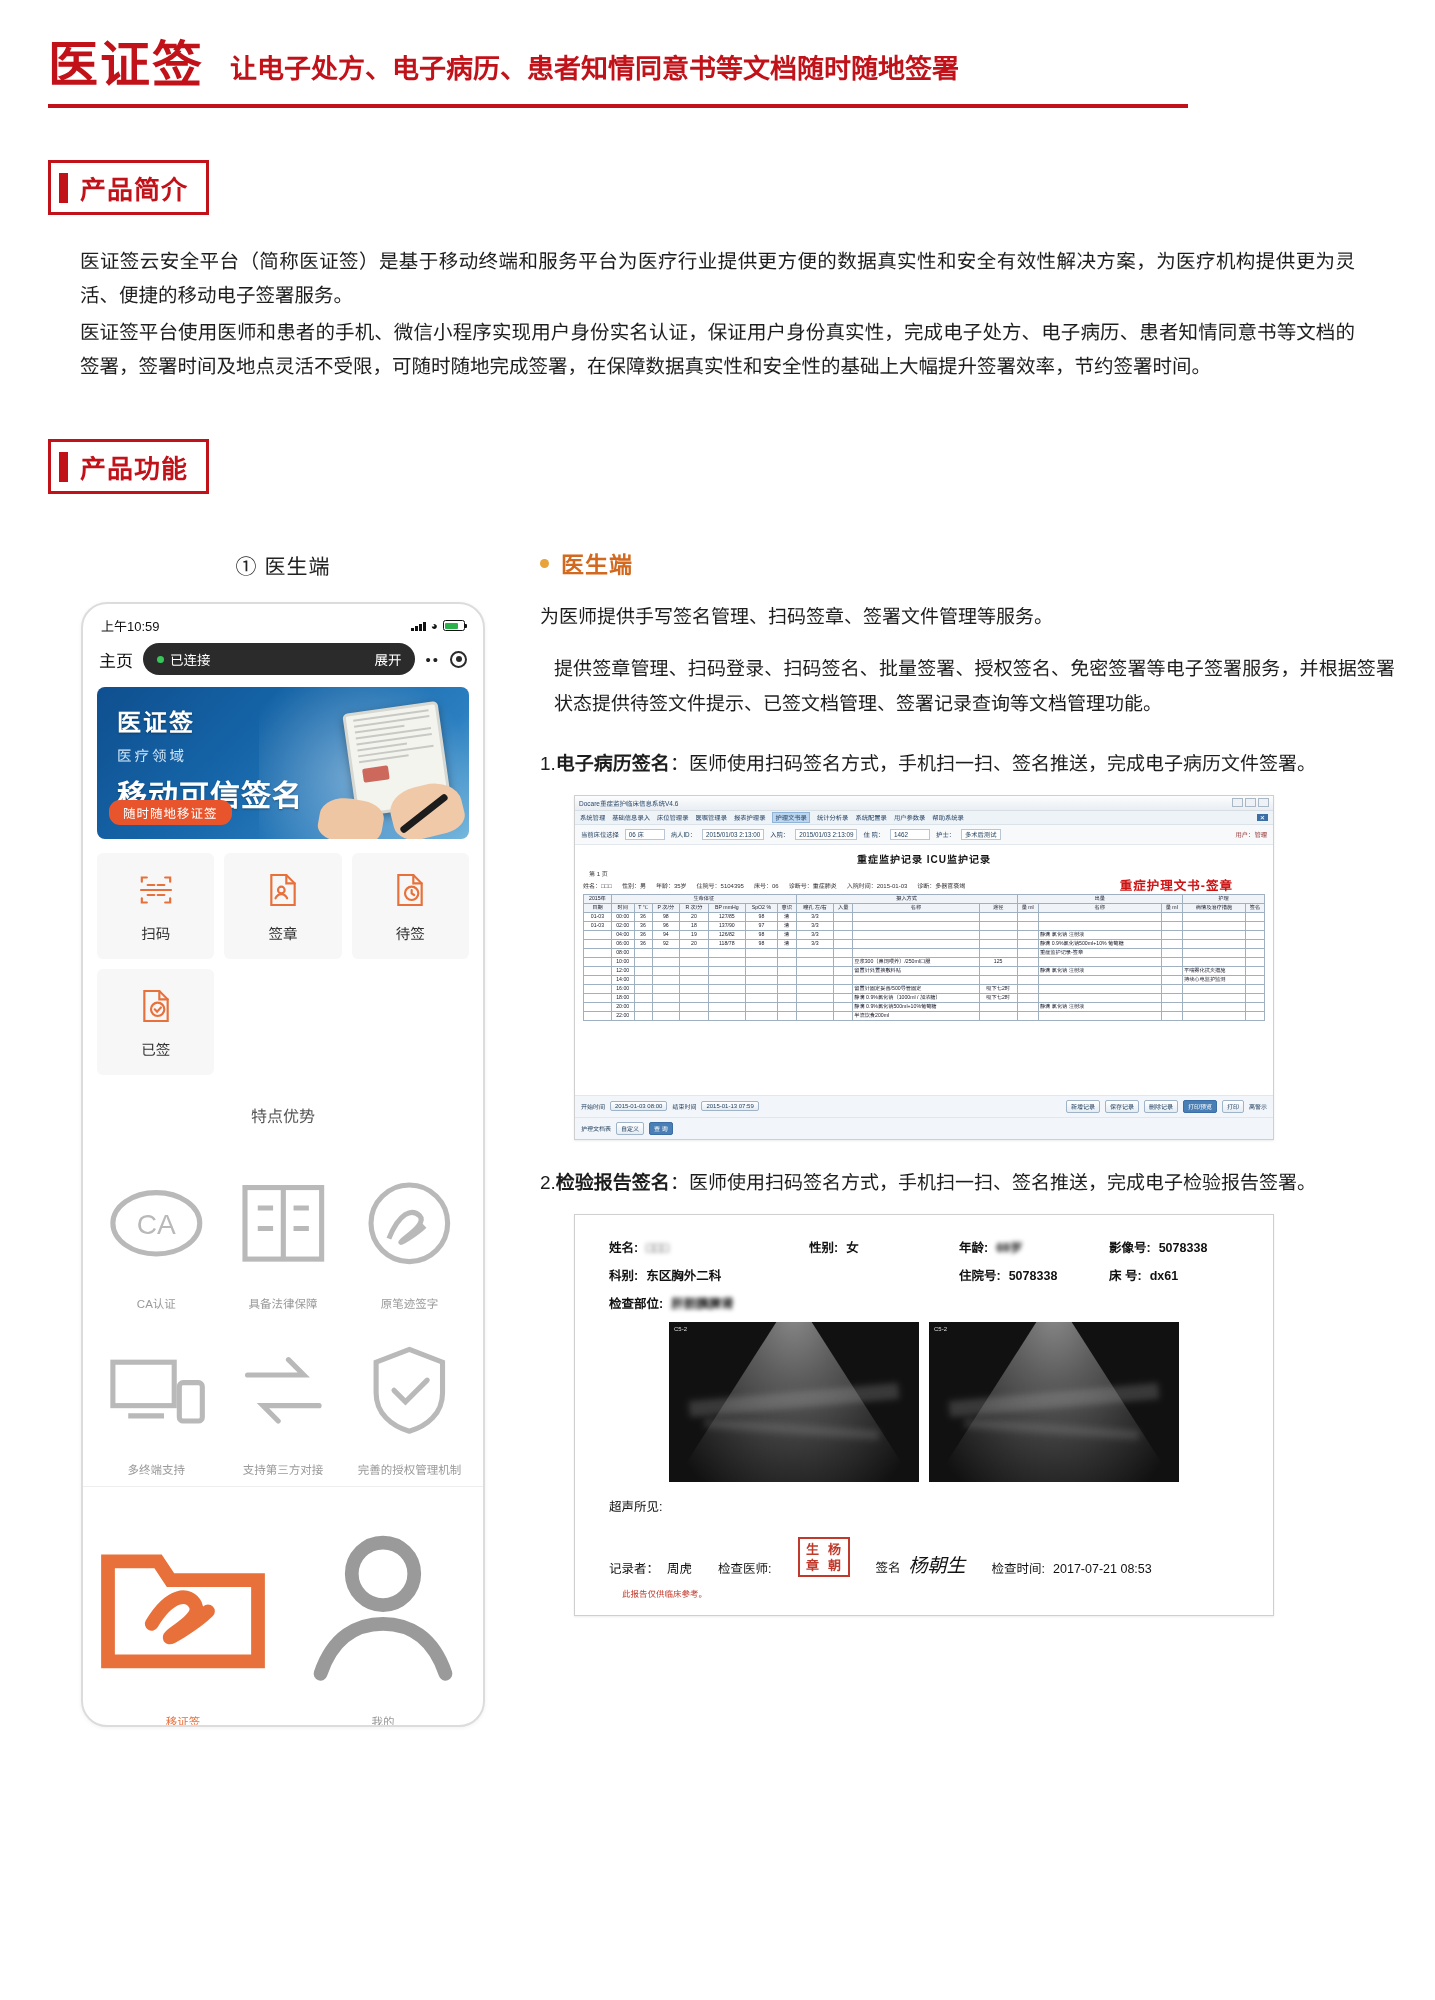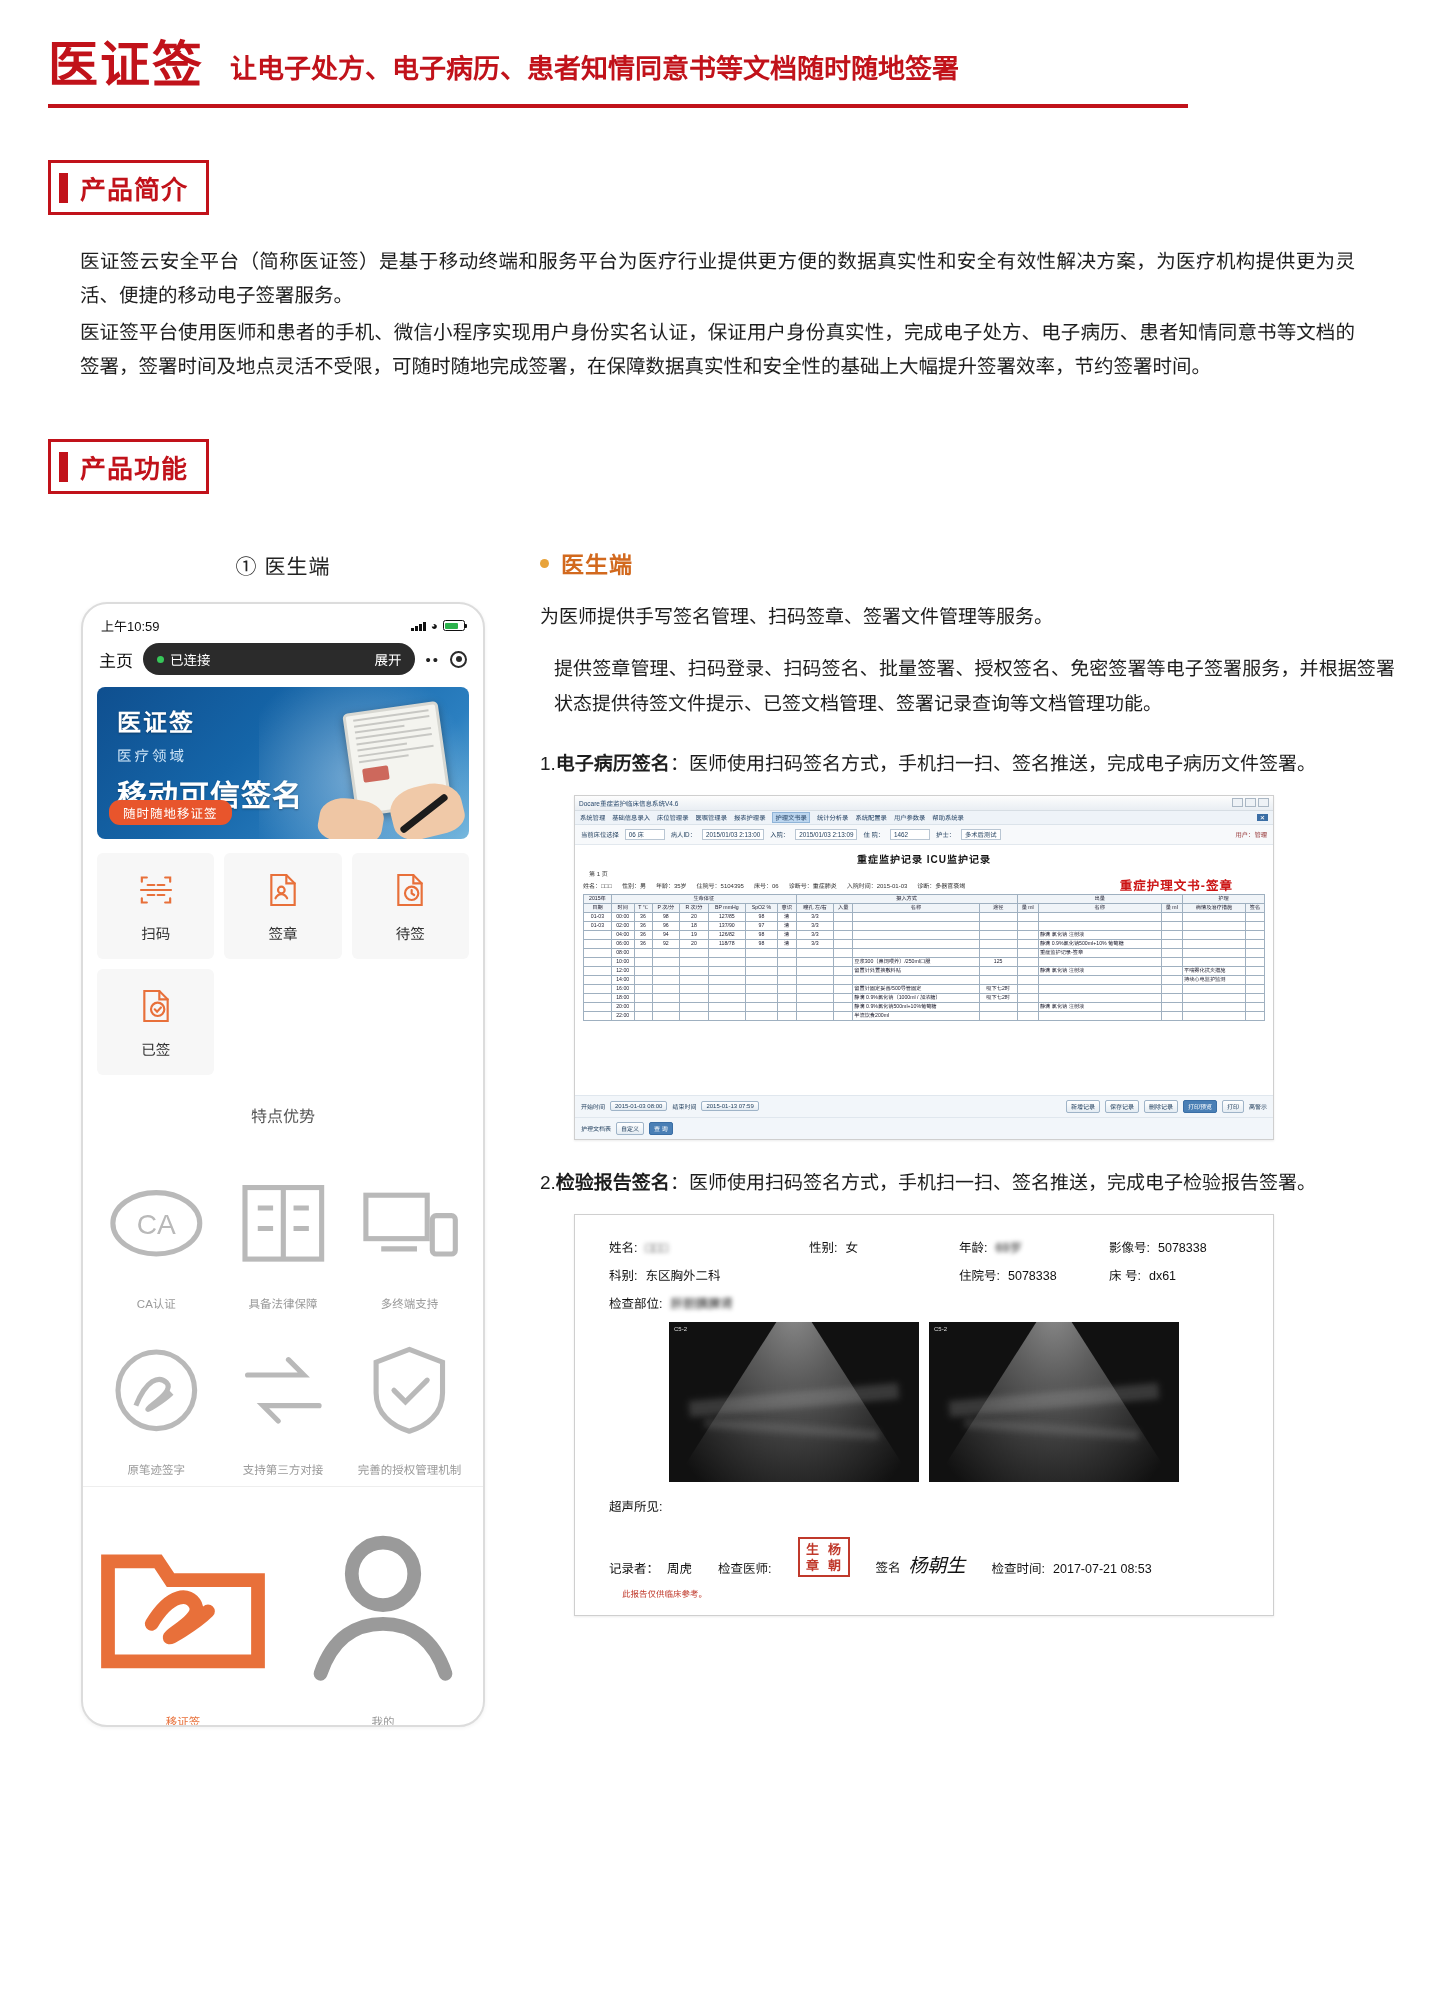--- a/index.html
+++ b/index.html
@@ -281,21 +281,21 @@
   .btnrow .b { border:1px solid #9fb4c8; background:linear-gradient(#ffffff,#e4ecf3); padding:1px 4px; border-radius:2px; }
   .btnrow .b.blue { background:#4a7fb5; color:#fff; border-color:#3a6ea5; }
   .btnrow .sp { margin-left:auto; }
 
   
   .report {
     border: 1px solid #cfcfcf; background:#fff; margin: 8px 0 0 34px; width: 700px; padding: 22px 34px 16px;
     box-shadow: 0 1px 2px rgba(0,0,0,.08);
   }
   .rep-rows { font-size: 12.5px; color:#111; }
-  .rep-row { display:flex; margin-bottom: 9px; }
+  .rep-row { display:flex; margin-bottom: 9px; font-weight: bold; }
   .rep-cell { display:flex; gap: 8px; align-items:baseline; }
   .rep-cell .k { color:#111; }
   .rep-cell .v { color:#111; }
   .rep-cell .v.blur { filter: blur(2.2px); }
   .c1 { width: 200px; } .c2 { width: 150px; } .c3 { width: 150px; } .c4 { flex:1; }
   .us-imgs { display:flex; gap: 10px; margin: 10px 0 14px; justify-content:center; }
   .us {
     width: 250px; height: 160px; background:#111; position:relative; overflow:hidden;
   }
   .us .cone {
@@ -497,36 +497,36 @@
                 <rect x="9" y="10" width="30" height="28"></rect>
                 <path d="M24 10v28M14 18h6M28 18h6M14 26h6M28 26h6"></path>
               </svg>
             </span>
             <span class="albl">具备法律保障</span>
           </div>
 
           <div class="adv-item">
             <span class="aico">
               <svg viewBox="0 0 48 48" fill="none" stroke="currentColor" stroke-width="2">
+                <circle cx="24" cy="24" r="15"></circle>
+                <path d="M16 30c4-10 9-12 12-9s-5 8-7 10 6-3 9-6"></path>
+              </svg>
+            </span>
+            <span class="albl">原笔迹签字</span>
+          </div>
+
+          <div class="adv-item">
+            <span class="aico">
+              <svg viewBox="0 0 48 48" fill="none" stroke="currentColor" stroke-width="2">
                 <rect x="7" y="13" width="24" height="17"></rect>
                 <path d="M13 34h14"></path>
                 <rect x="33" y="21" width="9" height="15" rx="1.5"></rect>
               </svg>
             </span>
             <span class="albl">多终端支持</span>
-          </div>
-
-          <div class="adv-item">
-            <span class="aico">
-              <svg viewBox="0 0 48 48" fill="none" stroke="currentColor" stroke-width="2">
-                <circle cx="24" cy="24" r="15"></circle>
-                <path d="M16 30c4-10 9-12 12-9s-5 8-7 10 6-3 9-6"></path>
-              </svg>
-            </span>
-            <span class="albl">原笔迹签字</span>
           </div>
 
           <div class="adv-item">
             <span class="aico">
               <svg viewBox="0 0 48 48" fill="none" stroke="currentColor" stroke-width="2" stroke-linecap="round">
                 <path d="M10 18h22l-6-6M38 30H16l6 6"></path>
               </svg>
             </span>
             <span class="albl">支持第三方对接</span>
           </div>

